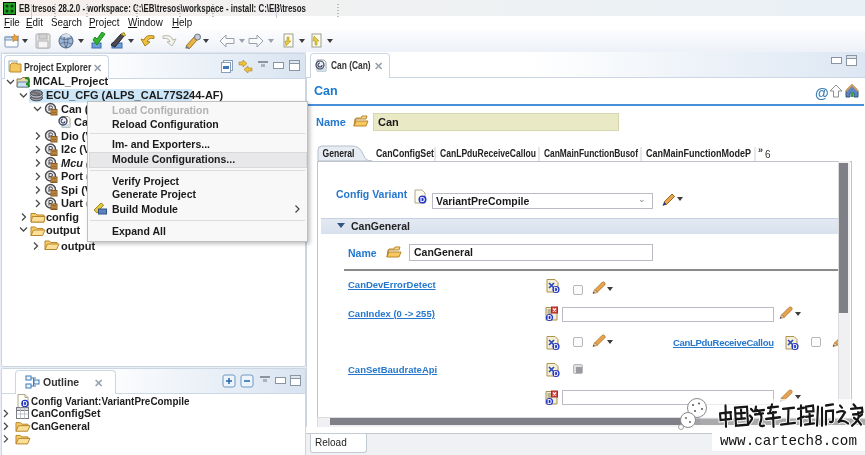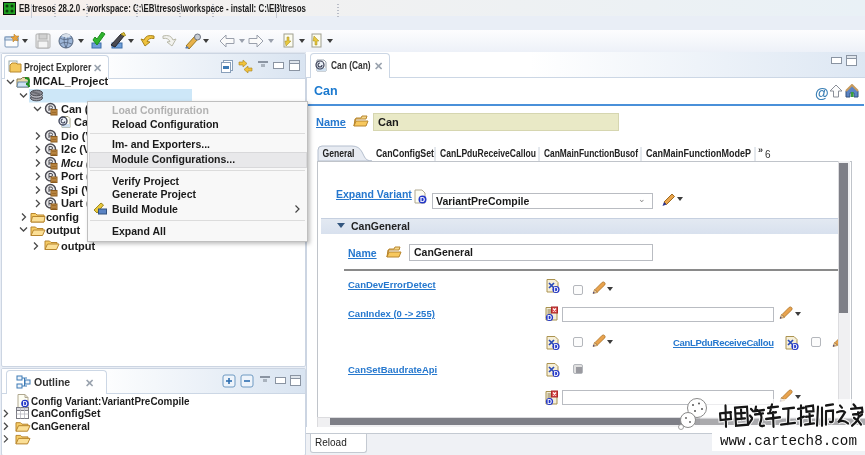--- a/index.html
+++ b/index.html
@@ -23,21 +23,21 @@
 .ptabtext{position:absolute;top:5px;font-size:10.5px;font-weight:700;color:#333;white-space:nowrap;transform:scaleX(0.83);transform-origin:0 0;}
 .xicon{position:absolute;top:6px;font-size:11px;color:#9aa3ae;font-weight:700;}
 
 .trow{position:absolute;font-size:11px;font-weight:600;color:#1c1c1c;white-space:nowrap;height:13.5px;line-height:13.5px;}
 
 #cmenu{left:87px;top:101px;width:219px;height:139px;background:#f8f8f8;border:1px solid #bfbfbf;box-shadow:2px 2px 4px rgba(0,0,0,0.25);z-index:50;}
 .mi{position:absolute;left:24px;font-size:10.5px;font-weight:600;color:#1a1a1a;white-space:nowrap;height:14px;line-height:14px;}
 .msep{position:absolute;left:2px;right:2px;height:1px;background:#dcdcdc;}
 
 #editor{left:306px;top:52px;width:559px;height:403px;background:#ffffff;border:1px solid #ccd5e2;}
-.blue{color:#2678ce;text-decoration:underline;}
+.blue{color:#2678ce;}
 .lnk{position:absolute;font-size:9.5px;font-weight:600;color:#2678ce;white-space:nowrap;height:13px;line-height:13px;text-decoration:underline;}
 .inp{position:absolute;background:#ffffff;border:1px solid #b9bcc2;}
 .cb{position:absolute;width:8px;height:8px;background:#fcfcfc;border:1px solid #b4b7bc;border-radius:2px;}
 .pencil{position:absolute;}
 
 #wm{z-index:90;}
 .sbthumb{background:#7e7f87;}
 </style>
 </head>
 <body>
@@ -47,20 +47,28 @@
 <svg class="ab" style="left:3px;top:2px" width="13" height="13" viewBox="0 0 13 13">
  <rect x="0" y="0" width="13" height="13" fill="#0d0d0d"></rect>
  <rect x="1" y="1" width="11" height="11" fill="#21a121"></rect>
  <circle cx="4" cy="4" r="1.5" fill="#0b3b0b"></circle>
       <circle cx="9" cy="4" r="1.5" fill="#0b3b0b"></circle>
  <circle cx="4" cy="9" r="1.5" fill="#0b3b0b"></circle>
       <circle cx="9" cy="9" r="1.5" fill="#0b3b0b"></circle>
 </svg>
 <div class="ab txt" id="titletext">EB tresos 28.2.0 - workspace: C:\EB\tresos\workspace - install: C:\EB\tresos</div>
 
+<div class="ab" id="menubar">
+ <span class="mitem" style="left:4px"><u>F</u>ile</span>
+ <span class="mitem" style="left:26px"><u>E</u>dit</span>
+ <span class="mitem" style="left:51px">Se<u>a</u>rch</span>
+ <span class="mitem" style="left:89px"><u>P</u>roject</span>
+ <span class="mitem" style="left:128px"><u>W</u>indow</span>
+ <span class="mitem" style="left:172px"><u>H</u>elp</span>
+</div>
 
 <div class="ab" id="toolbar"></div>
 <svg class="ab" style="left:4px;top:33px" width="17" height="16" viewBox="0 0 17 16">
  <rect x="1" y="4" width="13" height="10" rx="1" fill="#fdfdfd" stroke="#7a96b8"></rect>
  <rect x="1" y="4" width="13" height="3" fill="#cfdff0" stroke="#7a96b8"></rect>
  <path d="M10 1 l2 2 3 0 -2 2 1 3 -3 -1 -2 2 0 -3 -2 -2 3 0 z" fill="#e8a33d" stroke="#b97a1e" stroke-width="0.5"></path>
 </svg>
 <div class="darr" style="left:22px;top:39px"></div>
 <div class="tsep" style="left:31px"></div>
 <svg class="ab" style="left:35px;top:33px" width="16" height="16" viewBox="0 0 16 16">
@@ -218,35 +226,36 @@
  <g transform="translate(30,224.5)">
    <path d="M1 11 L1 2.5 l4.5 0 1.5 1.5 6 0 0 2.5" fill="#f7cd66" stroke="#b8862e"></path>
    <path d="M1 11 L3.5 5.5 l11.5 0 -2.5 5.5z" fill="#fbdf96" stroke="#b8862e"></path>
   </g>
  <g transform="translate(44,238.5)">
    <path d="M1 11 L1 2.5 l4.5 0 1.5 1.5 6 0 0 2.5" fill="#f7cd66" stroke="#b8862e"></path>
    <path d="M1 11 L3.5 5.5 l11.5 0 -2.5 5.5z" fill="#fbdf96" stroke="#b8862e"></path>
   </g>
 </svg>
 <div class="trow" style="left:33px;top:75px;z-index:6">MCAL_Project</div>
+<div class="trow" style="left:46px;top:89px;z-index:6">ECU_CFG (ALPS_CAL77S244-AF)</div>
 <div class="trow" style="left:61px;top:102.5px;z-index:6">Can (V4.2.2)</div>
 <div class="trow" style="left:74px;top:116px;z-index:6">Can</div>
 <div class="trow" style="left:61px;top:129.5px;z-index:6">Dio (V4.2)</div>
 <div class="trow" style="left:61px;top:143px;z-index:6">I2c (V4.2)</div>
 <div class="trow" style="left:61px;top:156.5px;z-index:6;font-style:italic">Mcu (V4)</div>
 <div class="trow" style="left:61px;top:170px;z-index:6">Port (V4)</div>
 <div class="trow" style="left:61px;top:183.5px;z-index:6">Spi (V4.2)</div>
 <div class="trow" style="left:61px;top:197px;z-index:6">Uart (V4)</div>
 <div class="trow" style="left:46px;top:210.5px;z-index:6">config</div>
 <div class="trow" style="left:46px;top:224px;z-index:6">output</div>
 <div class="trow" style="left:61px;top:239.5px;z-index:6">output</div>
 
 <div class="panel" id="ol" style="left:1px;top:368px;width:303px;height:86px">
  <div class="phead"></div>
- <div class="ptab" style="left:4px;width:99px">
+ <div class="ptab" style="left:13px;width:99px">
   <svg style="position:absolute;left:9px;top:4px" width="15" height="15" viewBox="0 0 15 15">
    <rect x="1" y="1" width="5" height="4" fill="#eef4fb" stroke="#3d7ab5"></rect>
    <rect x="1" y="9" width="5" height="4" fill="#eef4fb" stroke="#3d7ab5"></rect>
    <path d="M6 3 l5 0 M6 11 l5 0 M8.5 3 l0 8" stroke="#3d7ab5" fill="none"></path>
    <rect x="9" y="5" width="5" height="4" fill="#eef4fb" stroke="#3d7ab5"></rect>
   </svg>
   <span class="ptabtext" style="left:27px;transform:none;font-size:10.5px">Outline</span>
   <span class="xicon" style="left:78px">✕</span>
  </div>
  <svg style="position:absolute;left:220px;top:5px" width="14" height="14" viewBox="0 0 14 14">
@@ -353,21 +362,21 @@
         <path d="M119 3 l0 14 M223 3 l0 14 M325 3 l0 14 M439 3 l0 14"></path>
       </g>
  <path d="M2 17 L2 6 q0 -4 4 -4 L36 2 q7 0 10 6 l2 4 q2 5 8 5z" fill="#e7ebf2" stroke="#b5bfce"></path>
  <text x="6.5" y="13" font-family="Liberation Sans" font-size="10.5" font-weight="600" fill="#222" textLength="32" lengthAdjust="spacingAndGlyphs">General</text>
  <text x="442" y="9" font-family="Liberation Sans" font-size="9" fill="#333" font-weight="bold">»</text>
  <text x="449" y="14" font-family="Liberation Sans" font-size="10" fill="#333">6</text>
 </svg>
 
 <div class="ab" style="left:317px;top:161px;width:533px;height:256px;border:1px solid #c0c4ca;background:#fff"></div>
 
-<div class="ab txt blue" style="left:336px;top:188px;font-size:10.5px;font-weight:600">Expand Variant</div>
+<div class="ab txt blue" style="left:336px;top:188px;font-size:10.5px;font-weight:600">Config Variant</div>
 <svg class="ab" style="left:414px;top:189px" width="13" height="15" viewBox="0 0 13 15">
  <path d="M1 1 l7 0 3 3 0 10 -10 0z" fill="#fdfdf2" stroke="#b0a890"></path>
  <circle cx="8.5" cy="10.5" r="4" fill="#2438c8"></circle>
  <text x="8.5" y="13" font-size="7" fill="#fff" text-anchor="middle" font-family="Liberation Sans" font-weight="bold">D</text>
 </svg>
 <div class="inp" style="left:432px;top:193px;width:219px;height:14px"></div>
 <div class="ab txt" style="left:436px;top:195px;font-size:10.5px;font-weight:600;color:#1a1a1a;z-index:2">VariantPreCompile</div>
 <div class="ab txt" style="left:638px;top:194px;font-size:9px;color:#888;z-index:2">⌄</div>
 <svg class="ab pencil" style="left:660px;top:192px" width="15" height="14" viewBox="0 0 15 14">
  <path d="M4 10 L12 2 l2.5 2.5 -8 8z" fill="#e8a44c" stroke="#a06a20"></path>

